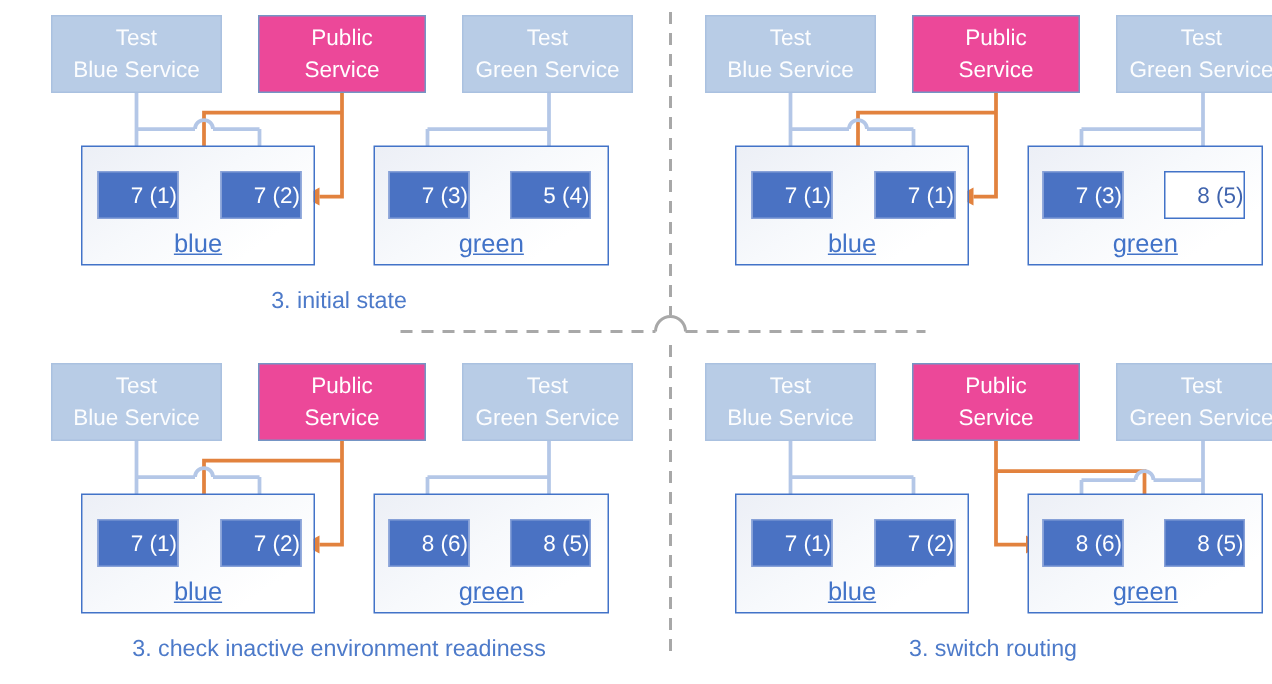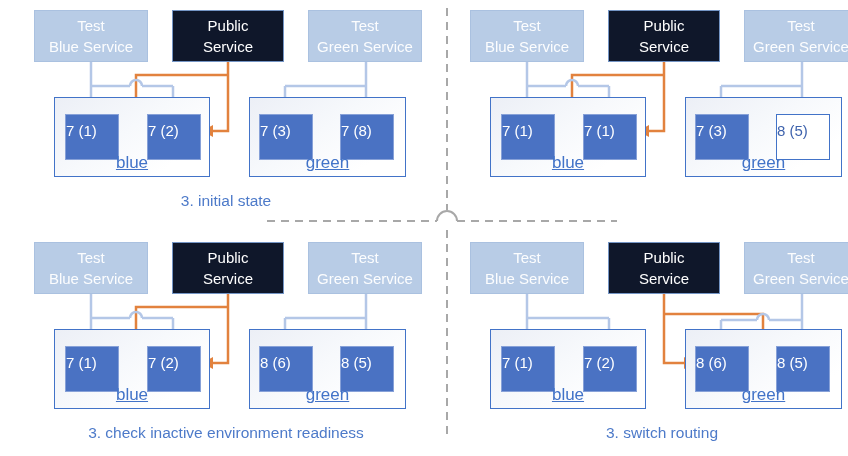--- a/index.html
+++ b/index.html
@@ -8,30 +8,30 @@
     font-family:"Liberation Sans", sans-serif;overflow:hidden;
   }
   .stage{position:absolute;left:0;top:0;width:848px;height:456px;margin-left:24px;}
   .panel{position:absolute;width:424px;height:228px;}
   .wires{position:absolute;left:0;top:0;}
   .svc{
     position:absolute;top:10px;width:114px;height:52px;box-sizing:border-box;
     text-align:center;color:#ffffff;font-size:15px;line-height:1.38;padding-top:5px;
   }
   .svc.light{background:#b8cce6;border:1px solid #aac1e0;color:rgba(255,255,255,0.96);}
-  .svc.dark{background:#0f172a;border:1px solid #7495c5;}
+  .svc.dark{background:#ec4899;border:1px solid #7495c5;}
   .env{
     position:absolute;top:97px;height:80px;box-sizing:border-box;
     border:1.4px solid #4273c8;
     background:linear-gradient(145deg,#eceff6 0%,#f7f9fc 45%,#ffffff 80%);
   }
   .pod{
-    position:absolute;top:16px;width:54px;height:46px;box-sizing:border-box;
+    position:absolute;top:16px;width:54px;height:32px;box-sizing:border-box;
     background:#4a72c3;border:1px solid #87a1d8;color:#ffffff;
-    font-size:15px;text-align:left;line-height:32px;white-space:nowrap;
+    font-size:15px;text-align:right;line-height:32px;white-space:nowrap;
   }
   .pod.inactive{background:#ffffff;border:1.4px solid #4273c8;color:#3f63ad;}
   .env-name{
     position:absolute;left:0;right:0;bottom:3px;text-align:center;
     color:#4273c8;font-size:17px;text-decoration:underline;
   }
   .caption{
     position:absolute;left:0;top:192px;width:404px;text-align:center;
     color:#4d7ac9;font-size:15.5px;
   }
@@ -85,21 +85,21 @@
       <div>Test</div>
       <div>Green Service</div>
     </div>
     <div class="env" style="left:30px;width:156px;">
       <div class="pod" style="left:10px;">7 (1)</div>
       <div class="pod" style="left:92px;">7 (2)</div>
       <div class="env-name">blue</div>
     </div>
     <div class="env" style="left:225px;width:157px;">
       <div class="pod" style="left:9px;">7 (3)</div>
-      <div class="pod" style="left:90px;">7 (8)</div>
+      <div class="pod" style="left:90px;">5 (4)</div>
       <div class="env-name">green</div>
     </div>
     <div class="caption">3. initial state</div>
   </section>
 
   <section class="panel" style="left:436px;top:0;">
     <svg class="wires" width="424" height="228" viewBox="0 0 424 228">
       <g>
         <path class="og" d="M204,62 V131 H189"></path>
           <polygon class="og-head" points="189,125 189,137 178,131"></polygon>

